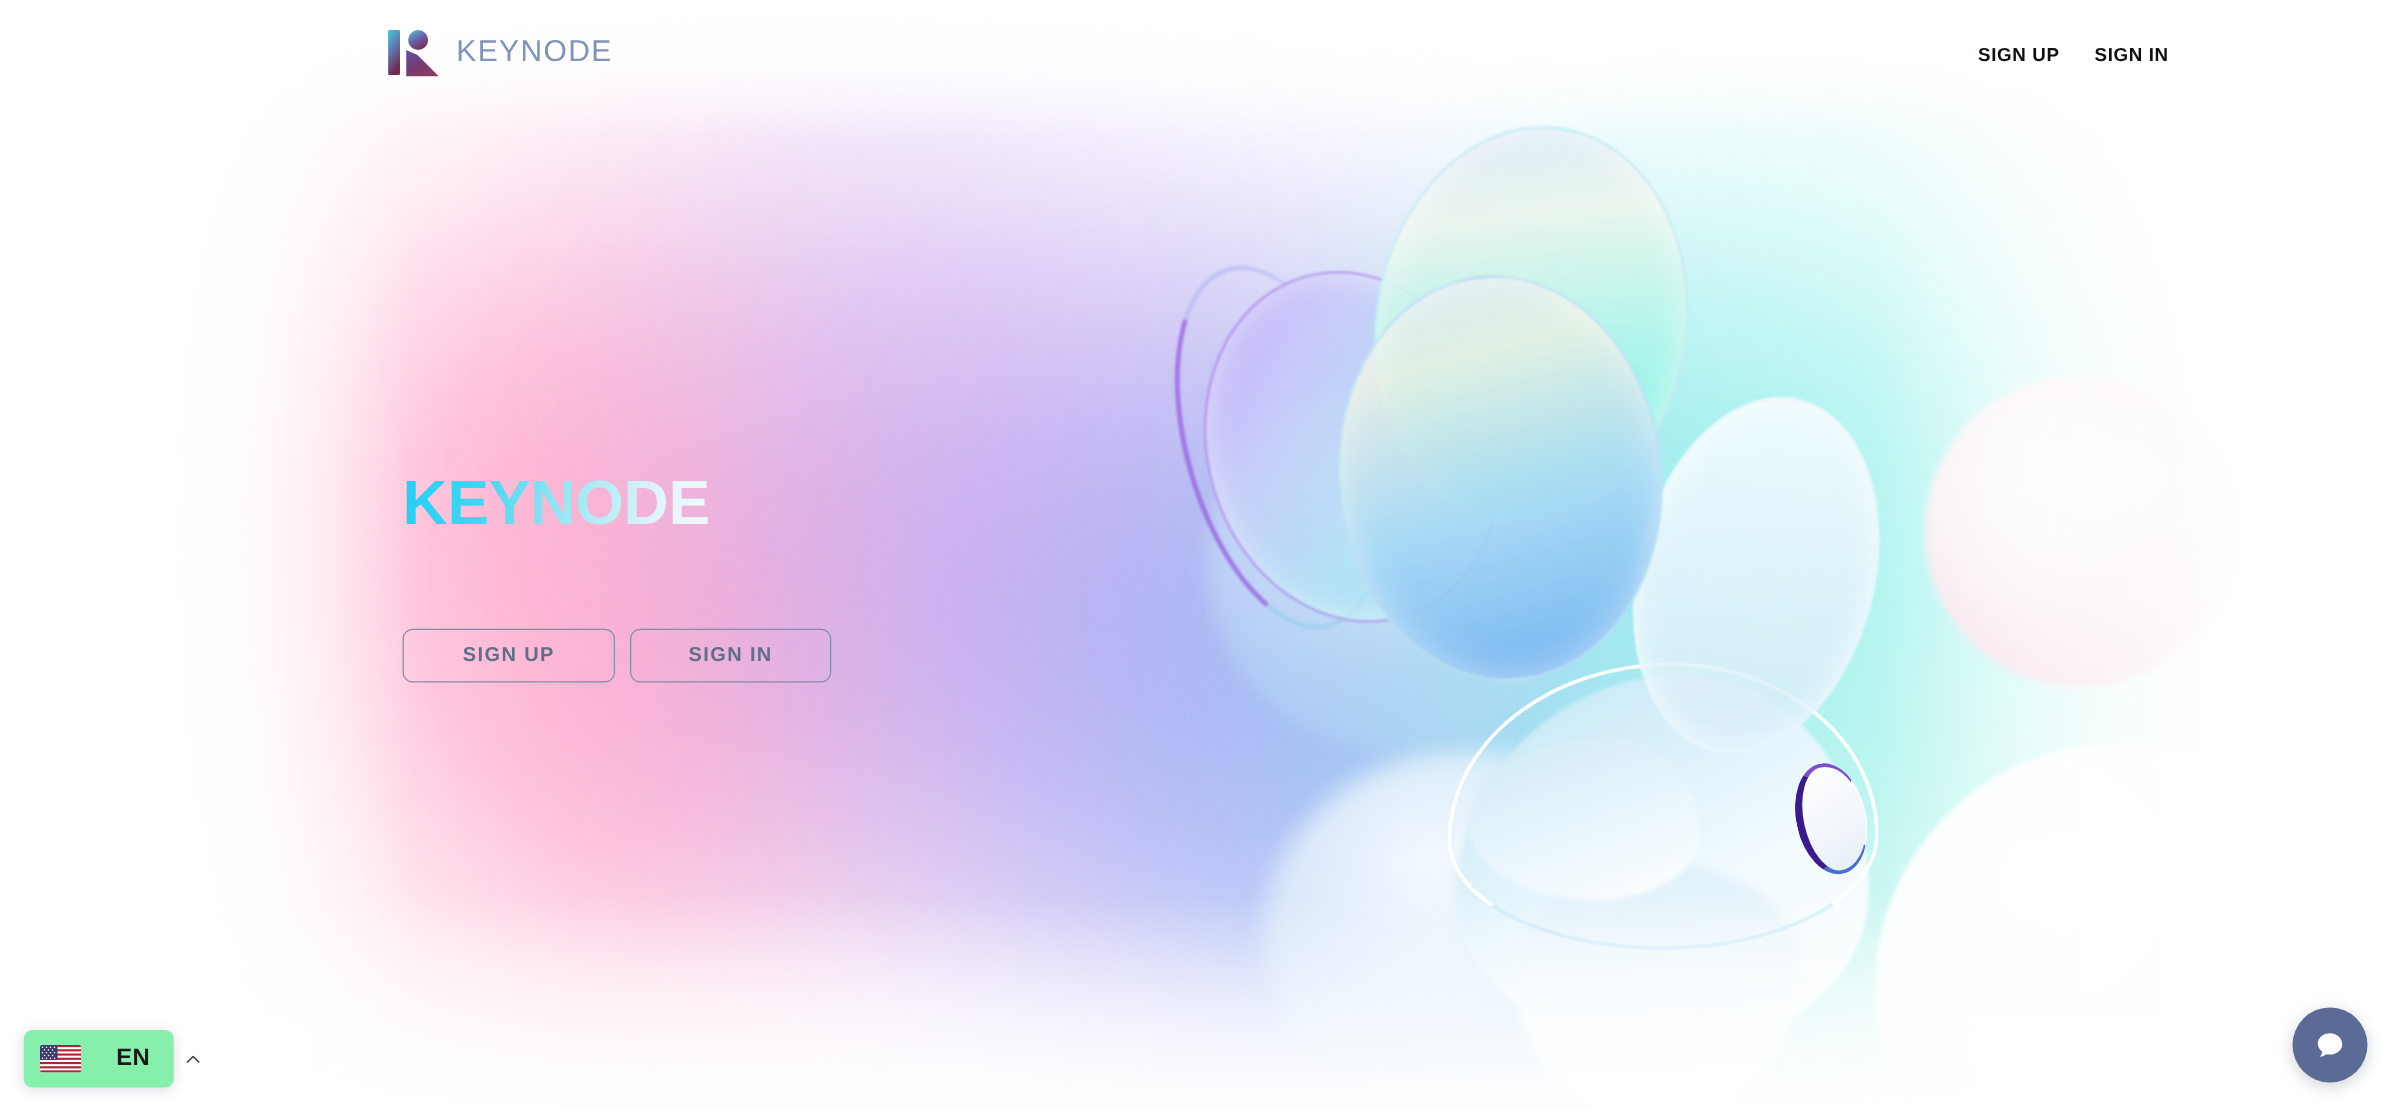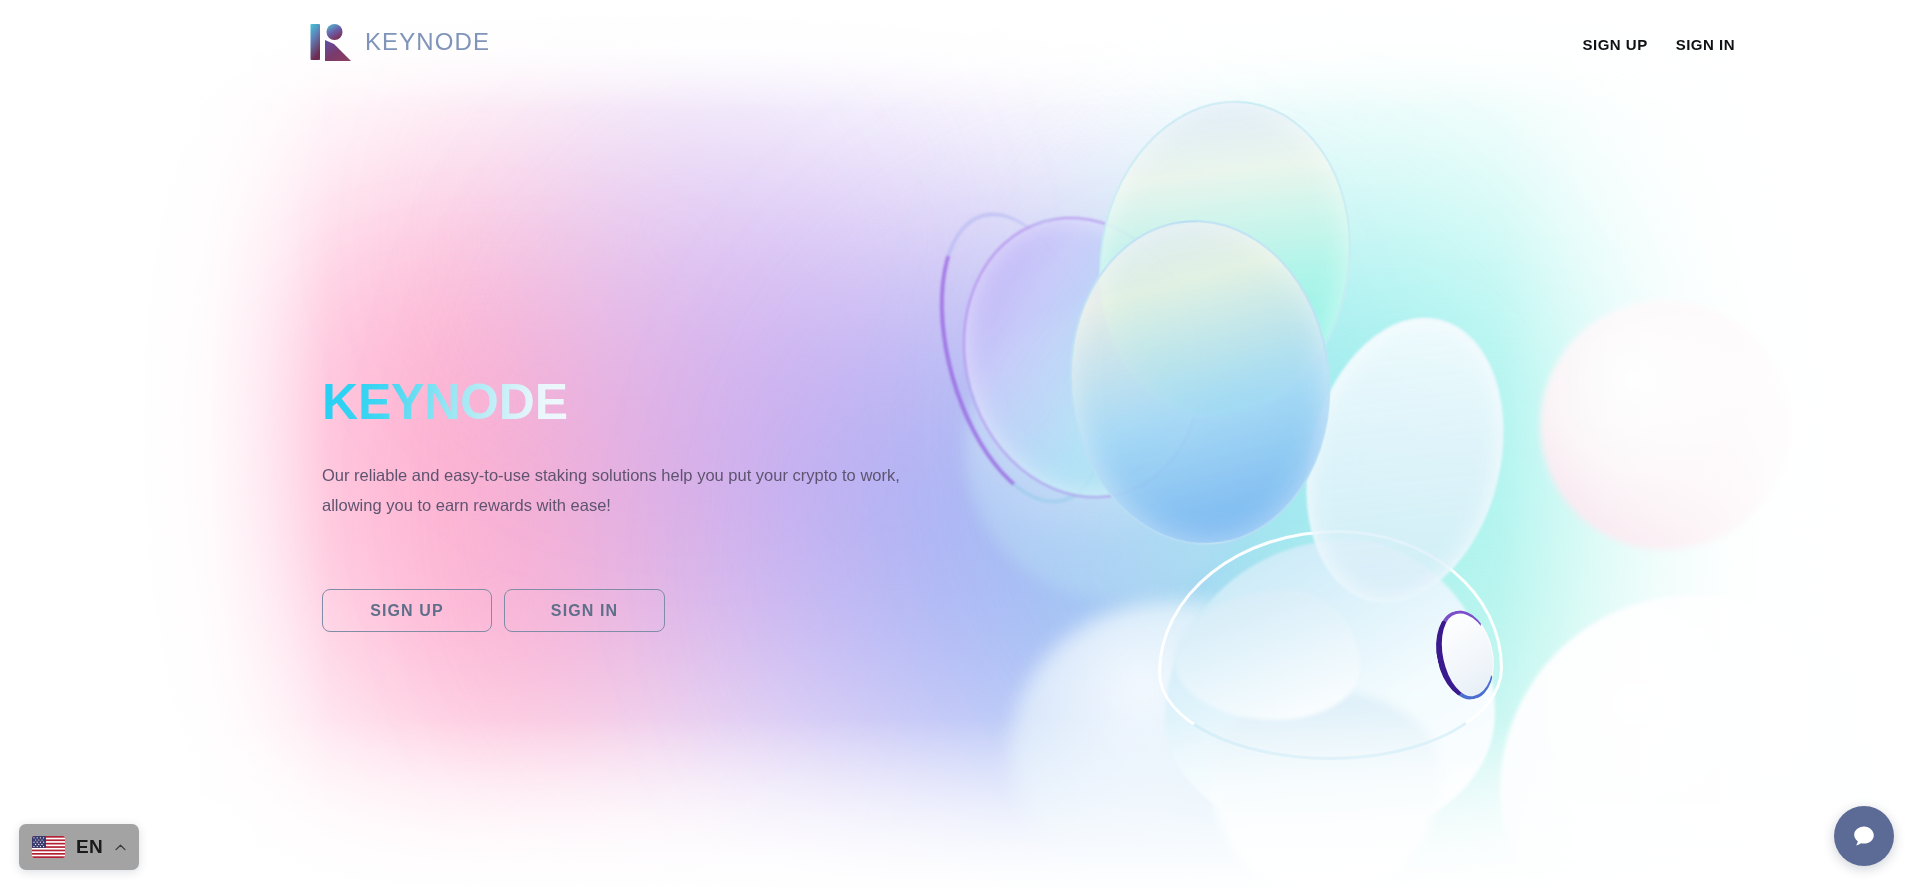--- a/index.html
+++ b/index.html
@@ -260,25 +260,25 @@
     cursor:pointer;
     font-family:"Liberation Sans", sans-serif;
   }
   #btn-signup{width:170px;}
   #btn-signin{width:161px;}
 
   
   #language-switcher{
     position:absolute;left:19px;bottom:18px;
     width:120px;height:46px;
-    background:#a3a3a3;
+    background:#86efac;
     border-radius:7px;
     box-shadow:0 2px 10px rgba(40,50,80,.16);
     display:flex;align-items:center;
-    padding:0 13px;gap:11px;
+    padding:0 13px;gap:28px;
     cursor:pointer;z-index:60;
   }
   #flag-us{width:33px;height:22px;display:block;border-radius:2px;}
   #language-code{
     font-size:19px;font-weight:700;color:#1a1a1a;letter-spacing:.4px;
   }
   #language-chevron{width:13px;height:13px;display:block;}
 
   
   #chat-widget{
@@ -368,21 +368,20 @@
 </header>
 
 <section id="hero-content">
 
   <h1 id="hero-title">
     <br>
     <br>
     <span>KEYNODE</span>
   </h1>
 
-  <p id="hero-subtitle">Our reliable and easy-to-use staking solutions help you put your crypto to work, allowing you to earn rewards with ease!</p>
 
   <div id="hero-actions">
     <button class="hero-btn" id="btn-signup">SIGN UP</button>
     <button class="hero-btn" id="btn-signin">SIGN IN</button>
   </div>
 
 </section>
 
 <div id="language-switcher">
   <span>

